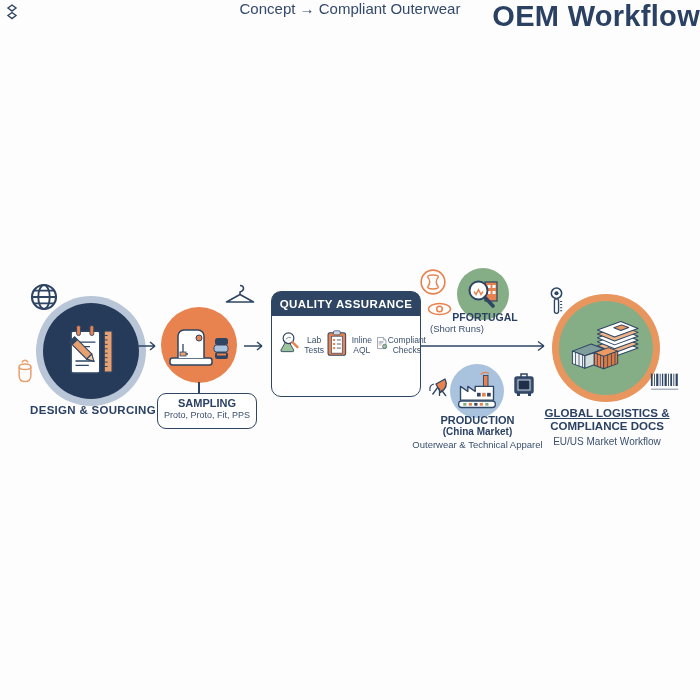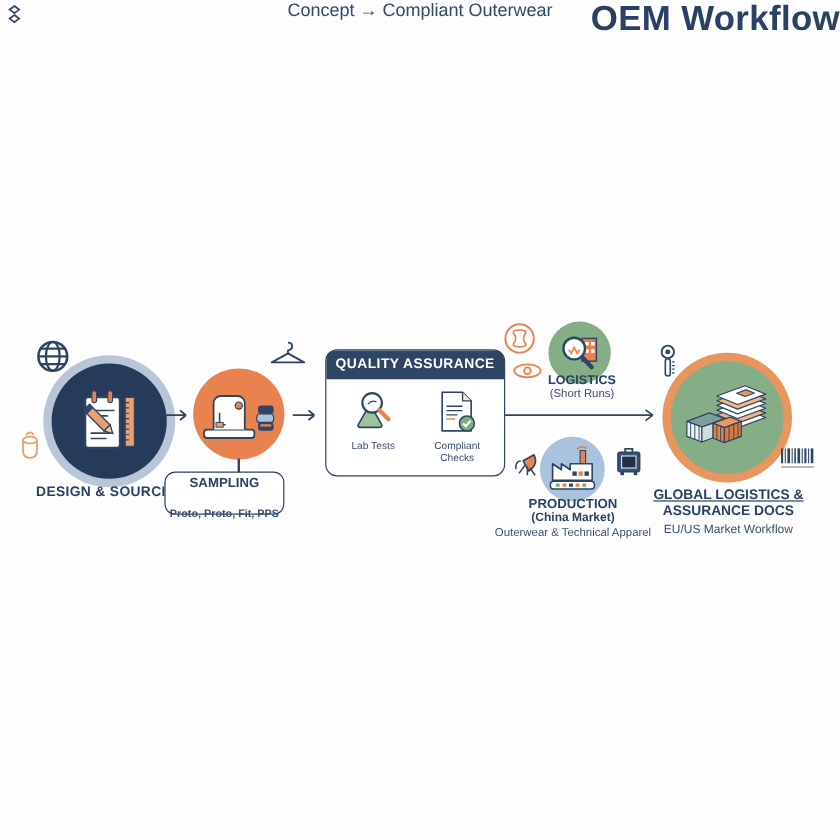--- a/index.html
+++ b/index.html
@@ -19,37 +19,37 @@
   .circ-pt{left:457px;top:268px;width:52px;height:52px;border-radius:50%;background:#85ae86;
          display:flex;align-items:center;justify-content:center;}
   .circ-pr{left:450px;top:364px;width:54px;height:54px;border-radius:50%;background:#a9c3de;
          display:flex;align-items:center;justify-content:center;}
   .ring-log{left:552px;top:294px;width:108px;height:108px;border-radius:50%;background:#e8955e;}
   .circ-log{position:absolute;left:7px;top:7px;width:94px;height:94px;border-radius:50%;
          background:#85ae86;display:flex;align-items:center;justify-content:center;}
   
   .step-label{font-weight:bold;text-align:center;color:#2b4164;}
   .lbl-design{left:8px;top:404px;width:170px;font-size:11.5px;letter-spacing:.3px;}
-  .samp-box{left:137px;top:393px;width:100px;height:36px;background:#fff;border:1.6px solid #2e4563;
+  .samp-box{left:157px;top:393px;width:100px;height:36px;background:#fff;border:1.6px solid #2e4563;
             border-radius:9px;text-align:center;box-sizing:border-box;padding-top:3px;}
   .samp-title{font-size:11px;font-weight:bold;color:#2b4164;}
-  .samp-sub{font-size:9px;color:#3a4f6e;margin-top:14px;font-weight:bold;}
+  .samp-sub{font-size:9px;color:#3a4f6e;margin-top:1px;}
   .connector{left:198px;top:382px;width:2px;height:12px;background:#2e4563;}
   
   .qa-box{left:271px;top:291px;width:150px;height:106px;background:#fff;border:1.8px solid #2e4563;
           border-radius:10px;box-sizing:border-box;}
   .qa-header{height:24px;background:#2e4563;border-radius:7px 7px 0 0;color:#fff;
              font-size:11.5px;font-weight:bold;letter-spacing:.4px;display:flex;
              align-items:center;justify-content:center;}
   .qa-row{display:flex;justify-content:space-around;padding:8px 4px 0 4px;}
-  .qa-item{width:50px;display:flex;flex-direction:column;align-items:center;}
+  .qa-item{width:50px;display:flex;flex-direction:row;align-items:center;}
   .qa-item-label{font-size:8.5px;color:#3a4f6e;text-align:center;margin-top:4px;line-height:1.2;}
   
   .pt-label{left:430px;top:311px;width:110px;font-size:10.5px;}
-  .pt-sub{left:430px;top:323px;width:110px;text-align:center;font-size:9.5px;color:#3a4f6e;}
+  .pt-sub{left:430px;top:323px;width:110px;text-align:left;font-size:9.5px;color:#3a4f6e;}
   .pr-label{left:405px;top:414px;width:145px;font-size:11px;}
   .pr-sub{left:405px;top:426px;width:145px;text-align:center;font-size:10px;font-weight:bold;color:#2b4164;}
   .pr-note{left:390px;top:439px;width:175px;text-align:center;font-size:9.5px;color:#3a4f6e;}
   
   .log-l1{left:527px;top:407px;width:160px;font-size:11.5px;}
   .log-l2{left:527px;top:420px;width:160px;font-size:11.5px;}
   .log-note{left:527px;top:436px;width:160px;text-align:center;font-size:10px;color:#3a4f6e;}
   svg{display:block;}
 </style>
 </head>
@@ -148,20 +148,32 @@
       <div class="qa-item">
         <svg width="40" height="38" viewBox="0 0 44 42">
           <path d="M15 15 h8 v6 l6.5 11.5 q1.5 3 -2 3 H10.5 q-3.5 0 -2 -3 L15 21 z" fill="#9cc49a" stroke="#2e4563" stroke-width="1.5" stroke-linejoin="round"></path>
           <circle cx="21" cy="13" r="9" fill="#ffffff" fill-opacity="0.92" stroke="#2e4563" stroke-width="2"></circle>
           <path d="M17 14 q4 -4 8 -2" fill="none" stroke="#2e4563" stroke-width="1"></path>
           <line x1="27.5" y1="19.5" x2="36" y2="28" stroke="#e8824e" stroke-width="4" stroke-linecap="round"></line>
         </svg>
         <div class="qa-item-label">Lab Tests</div>
       </div>
       <div class="qa-item">
+        <svg width="30" height="38" viewBox="0 0 32 40">
+          <rect x="3" y="5" width="26" height="33" rx="3" fill="#e8824e" stroke="#2e4563" stroke-width="1.5"></rect>
+          <rect x="8" y="10" width="16" height="25" fill="#ffffff" stroke="#2e4563" stroke-width="1"></rect>
+          <rect x="11" y="2" width="10" height="6" rx="1.5" fill="#cfd8e3" stroke="#2e4563" stroke-width="1"></rect>
+          <rect x="10.5" y="14" width="3" height="3" fill="#e8824e"></rect>
+          <rect x="10.5" y="20" width="3" height="3" fill="#e8824e"></rect>
+          <rect x="10.5" y="26" width="3" height="3" fill="#e8824e"></rect>
+          <path d="M16 15.5 h6 M16 21.5 h6 M16 27.5 h6" stroke="#2e4563" stroke-width="1.2"></path>
+        </svg>
+        <div class="qa-item-label">Inline AQL</div>
+      </div>
+      <div class="qa-item">
         <svg width="34" height="38" viewBox="0 0 38 40">
           <path d="M5 2 h19 l8 8 v28 H5 z" fill="#ffffff" stroke="#2e4563" stroke-width="1.5" stroke-linejoin="round"></path>
           <path d="M24 2 v8 h8" fill="#e4ecf4" stroke="#2e4563" stroke-width="1.2"></path>
           <path d="M9 15 h15 M9 19 h15 M9 23 h10" stroke="#2e4563" stroke-width="1.2"></path>
           <path d="M9 27 h8" stroke="#e8824e" stroke-width="1.4"></path>
           <circle cx="28" cy="31" r="7" fill="#7fae82" stroke="#2e4563" stroke-width="1.4"></circle>
           <path d="M24.5 31 l2.5 2.6 l4.5 -5.2" fill="none" stroke="#ffffff" stroke-width="2"></path>
         </svg>
         <div class="qa-item-label">Compliant Checks</div>
       </div>
@@ -193,21 +205,21 @@
       <rect x="24.5" y="11" width="3" height="3" fill="#ffffff"></rect>
       <rect x="29.5" y="11" width="3" height="3" fill="#ffffff"></rect>
       <rect x="24.5" y="17" width="3" height="3" fill="#ffffff"></rect>
       <rect x="29.5" y="17" width="3" height="3" fill="#ffffff"></rect>
       <circle cx="15.5" cy="16.5" r="9" fill="#ffffff" stroke="#2e4563" stroke-width="2"></circle>
       <path d="M11 17.5 l2 3 2.5 -5 2.5 5 2 -3" fill="none" stroke="#e8824e" stroke-width="1.4"></path>
       <line x1="22" y1="23.5" x2="30" y2="32" stroke="#2e4563" stroke-width="3.6" stroke-linecap="round"></line>
     </svg>
   </div>
 
-  <div class="abs step-label pt-label" style="text-align:center;">LOGISTICS</div>
+  <div class="abs step-label pt-label" style="text-align:center;">PFORTUGAL</div>
   <div class="abs pt-sub">(Short Runs)</div>
 
   <div class="abs" style="left:424px;top:371px;">
     <svg width="30" height="30" viewBox="0 0 30 30">
       <path d="M21 8 q4 8 -4.5 13.5 L12 13 z" fill="#e8824e" stroke="#2e4563" stroke-width="1.3" stroke-linejoin="round"></path>
       <path d="M14 16 L8.5 23.5 M17.5 19 L22 25 M15.5 17.5 V25" stroke="#2e4563" stroke-width="1.3" fill="none"></path>
       <path d="M10 13 q-5 1 -4 7" fill="none" stroke="#2e4563" stroke-width="1.2"></path>
     </svg>
   </div>
 
@@ -292,16 +304,16 @@
         <rect x="20.5" y="1" width="1" height="14"></rect>
           <rect x="23" y="1" width="2" height="14"></rect>
         <rect x="26.5" y="1" width="1" height="14"></rect>
           <rect x="29" y="1" width="2.5" height="14"></rect>
         <rect x="1" y="18" width="31" height="1.2" opacity="0.55"></rect>
       </g>
     </svg>
   </div>
 
   <div class="abs step-label log-l1" style="text-align:center;text-decoration:underline;">GLOBAL LOGISTICS &amp;</div>
-  <div class="abs step-label log-l2" style="text-align:center;">ASSURANCE DOCS</div>
+  <div class="abs step-label log-l2" style="text-align:center;">COMPLIANCE DOCS</div>
   <div class="abs log-note">EU/US Market Workflow</div>
 
 </div>
 
 </body></html>

